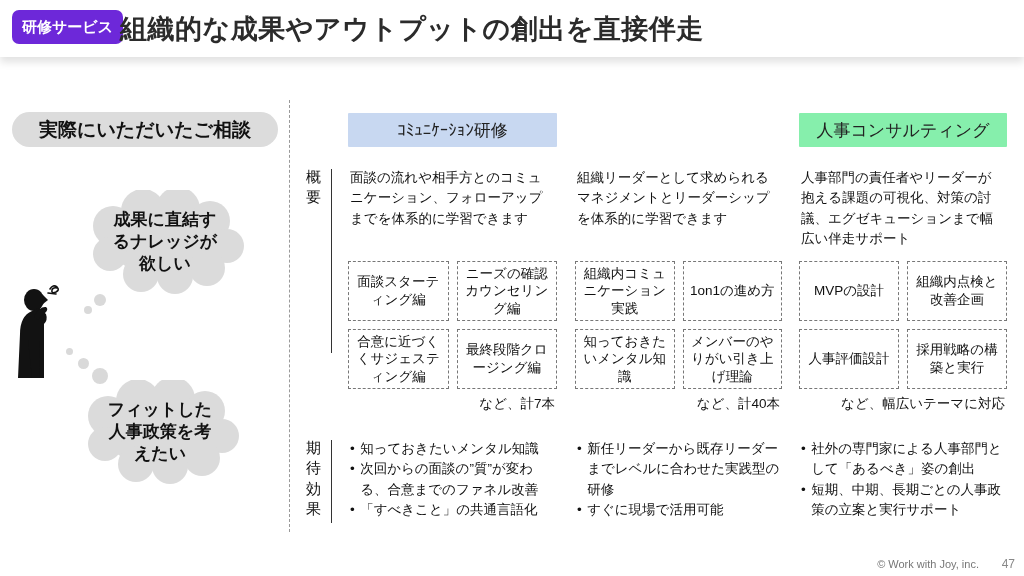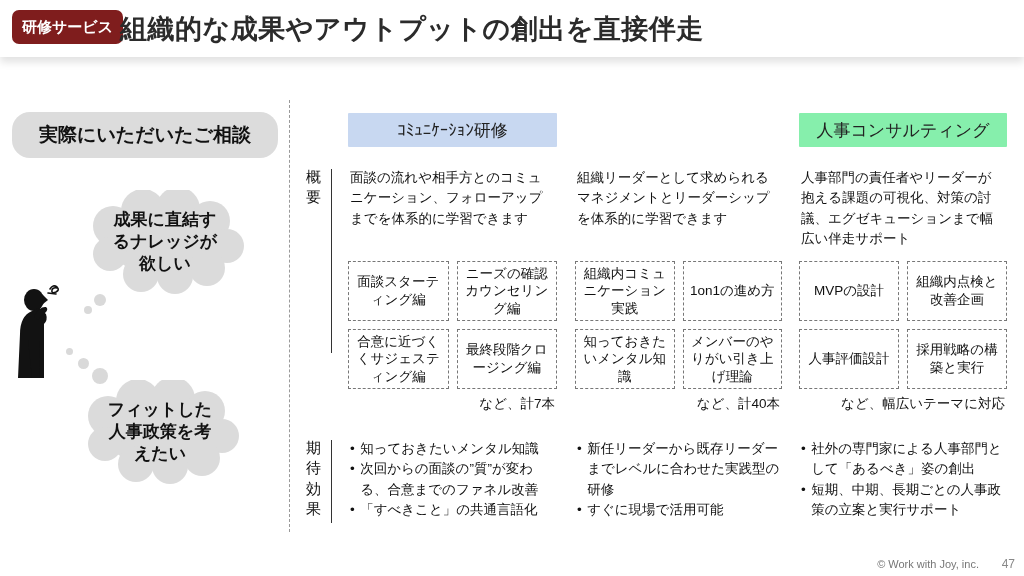--- a/index.html
+++ b/index.html
@@ -4,26 +4,26 @@
 <style>
   * { margin:0; padding:0; box-sizing:border-box; }
   html,body { width:1024px; height:576px; }
   body { font-family:"Liberation Sans","DejaVu Sans",sans-serif; background:#fff; color:#1c1c1c; }
   .slide { position:relative; width:1024px; height:576px; background:#fff; overflow:hidden; }
 
   
   .header { position:absolute; left:0; top:0; width:1024px; height:57px; background:#fff;
             box-shadow:0 5px 8px rgba(0,0,0,0.12); display:flex; align-items:center; }
   .badge { position:absolute; left:12px; top:10px; height:34px; padding:0 10px;
-           background:#7f1d1d; color:#fff; font-size:15px; font-weight:600;
+           background:#6d28d9; color:#fff; font-size:15px; font-weight:600;
            border-radius:7px; display:flex; align-items:center; }
   .title { position:absolute; left:120px; top:11px; font-size:27px; font-weight:600; color:#2b2b2b; letter-spacing:0.5px; }
 
   
-  .pill { position:absolute; left:12px; top:112px; width:266px; height:46px; background:#dcdcdc;
+  .pill { position:absolute; left:12px; top:112px; width:266px; height:35px; background:#dcdcdc;
           border-radius:18px; display:flex; align-items:center; justify-content:center;
           font-size:19px; font-weight:700; color:#111; }
   .vdivider { position:absolute; left:289px; top:100px; height:432px; width:0; border-left:1px dashed #999; }
 
   .cloud { position:absolute; width:160px; height:104px; }
   .cloud svg { position:absolute; left:0; top:0; width:100%; height:100%; }
   .cloud .cloud-text { position:absolute; left:25px; right:25px; top:0; bottom:0;
         display:flex; align-items:center; justify-content:center; text-align:center;
         font-size:17px; font-weight:700; color:#111; line-height:1.3; }
   .cloud1 { left:85px; top:190px; }

